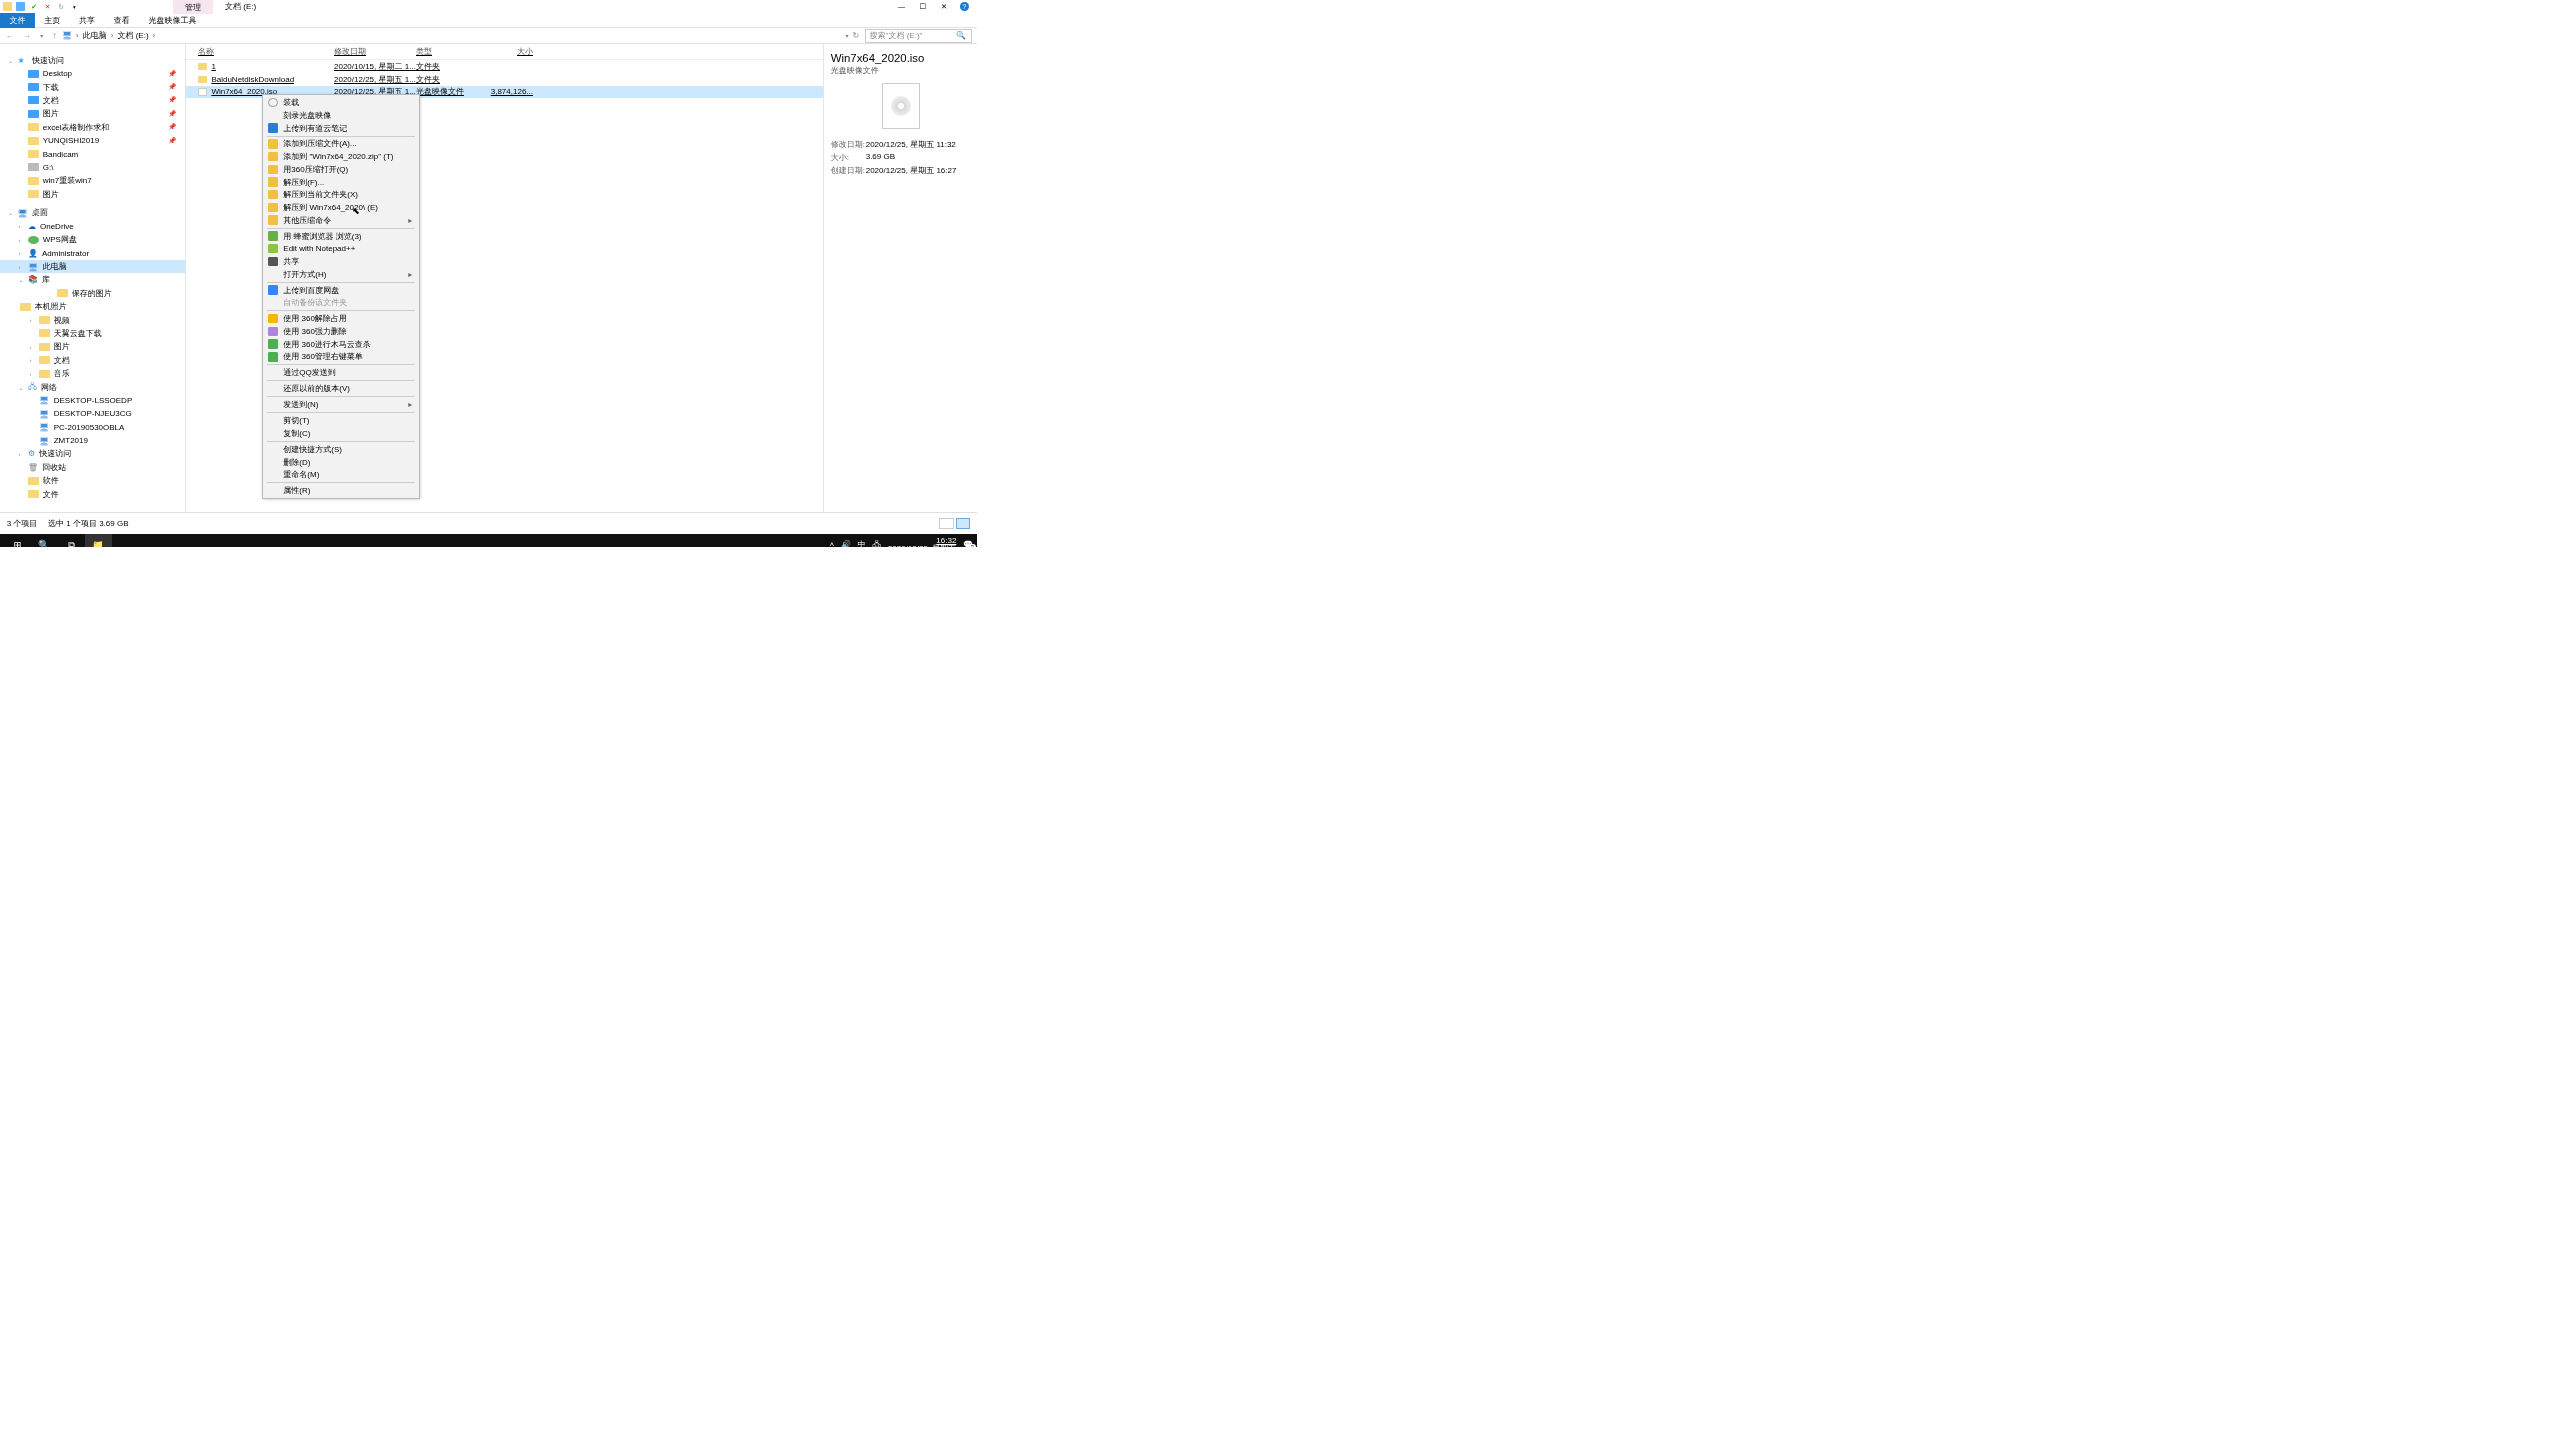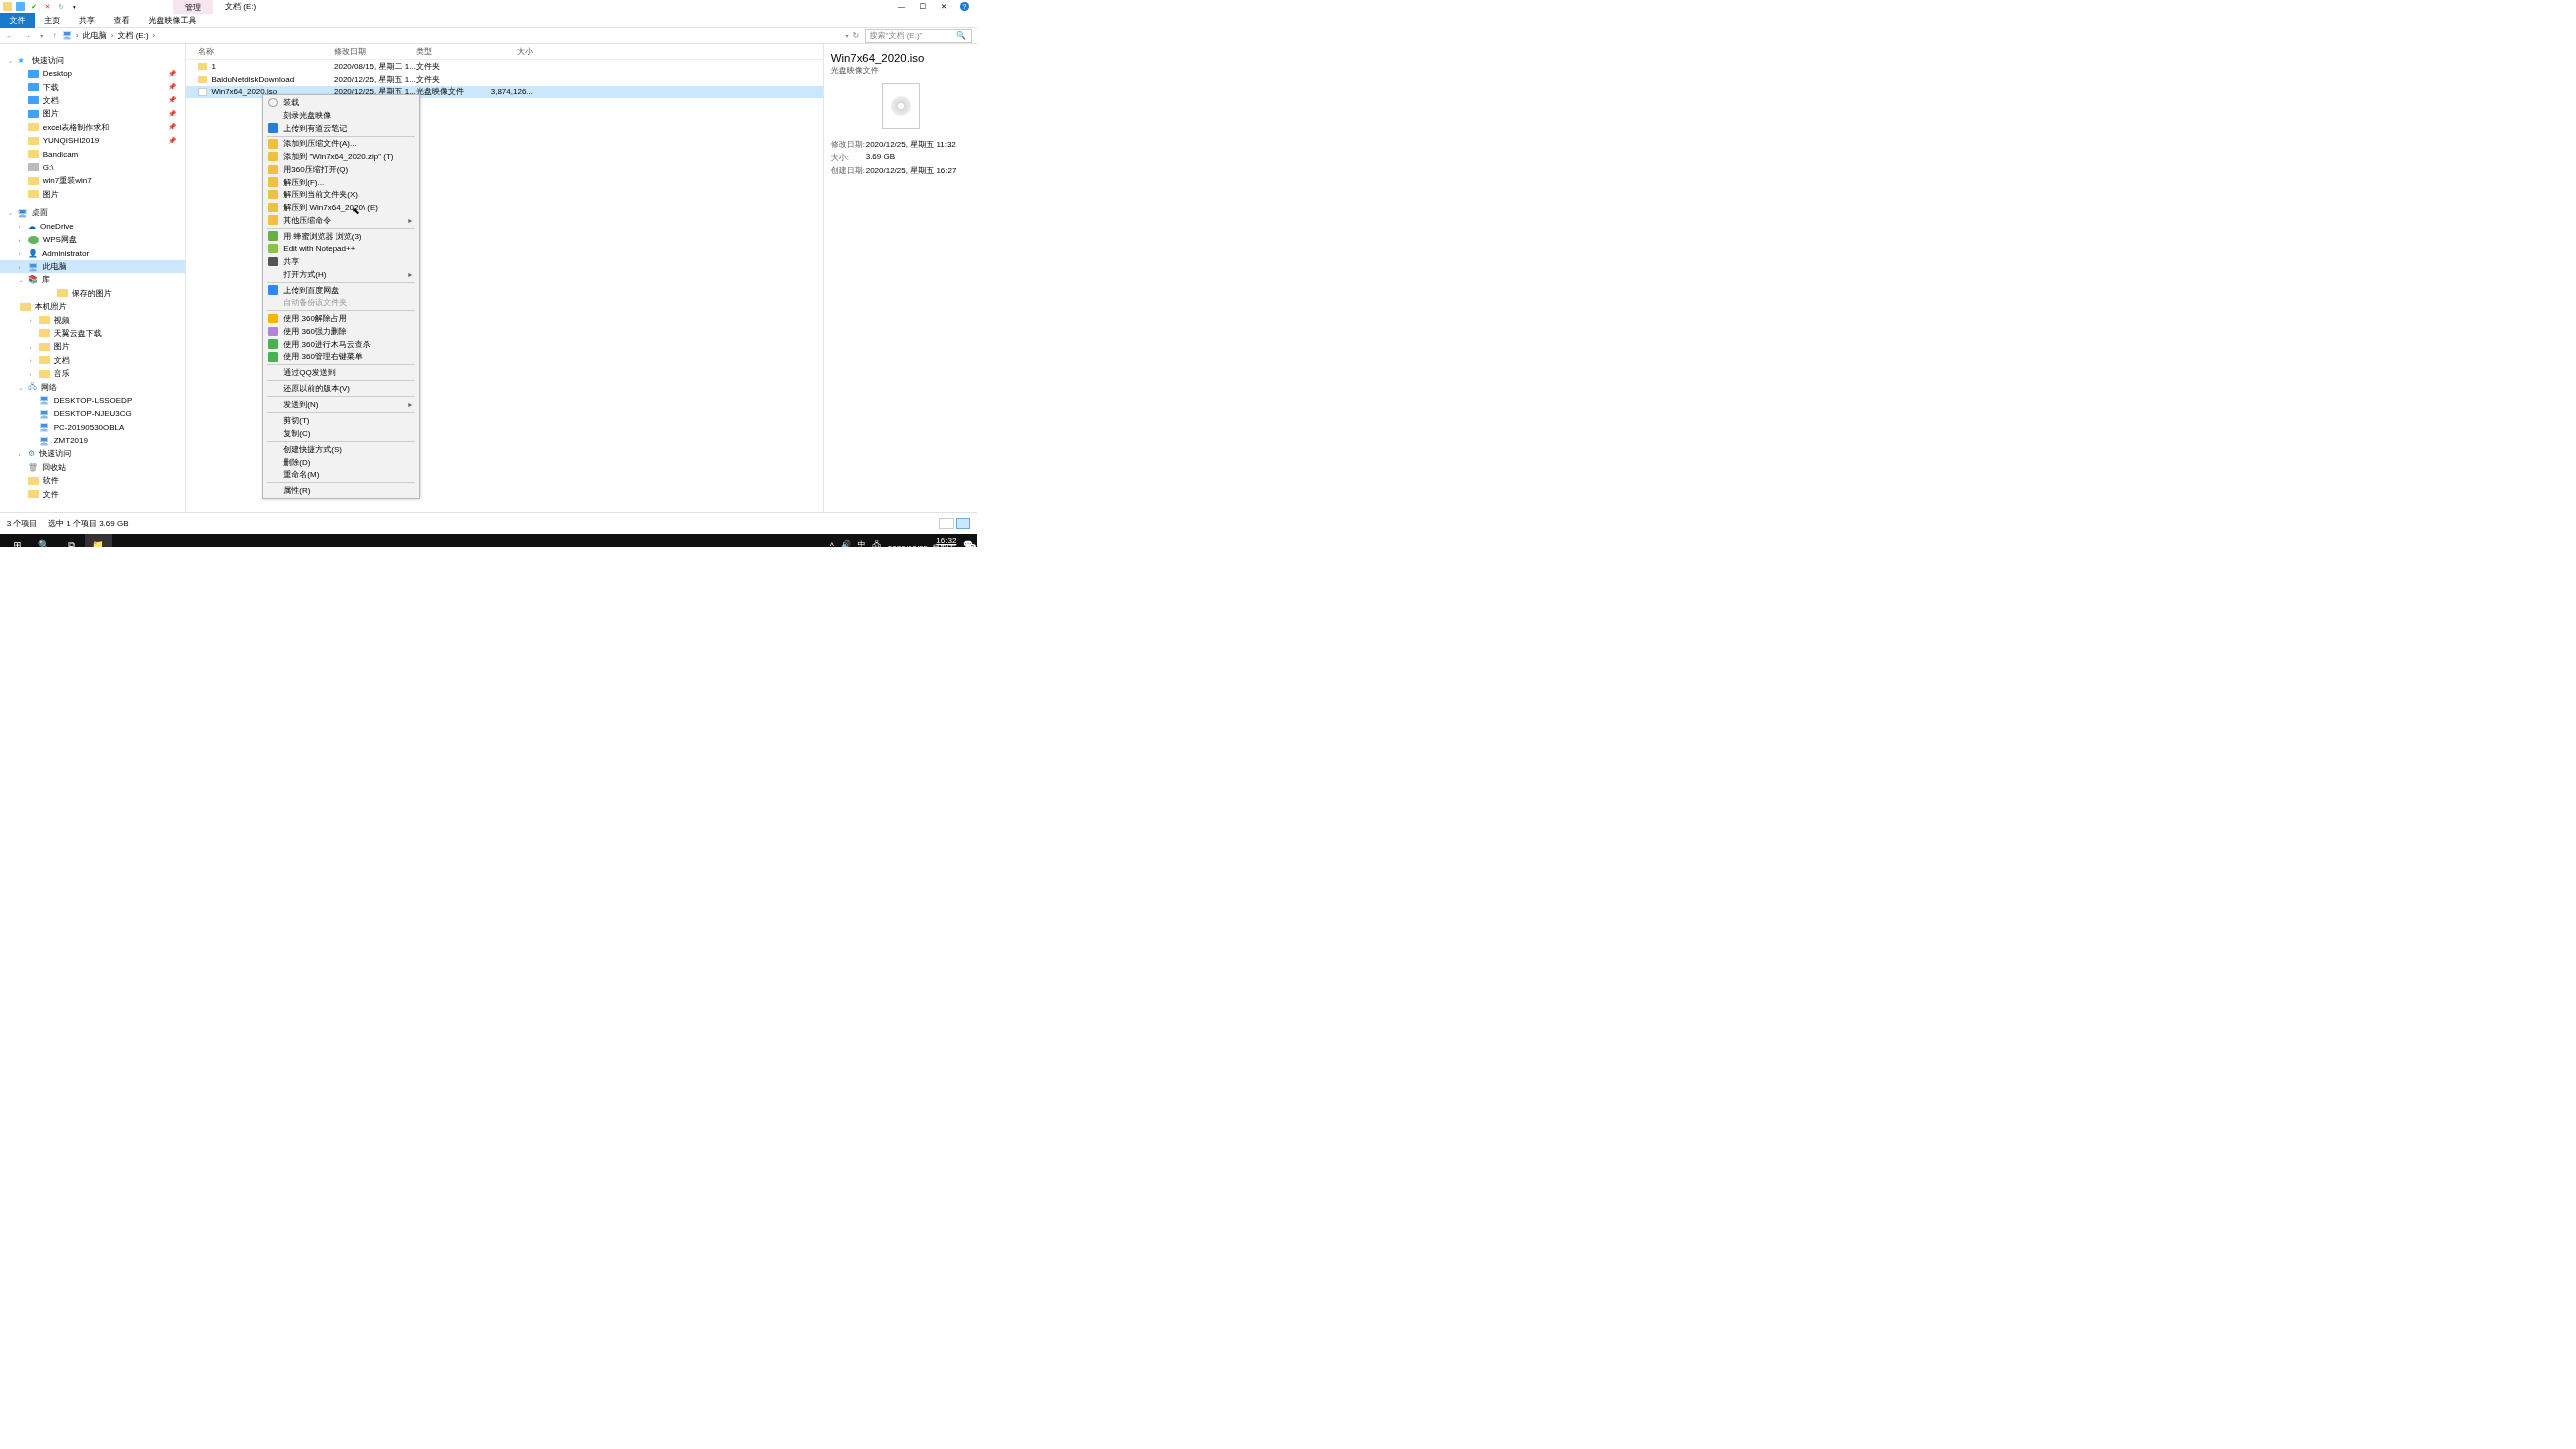--- a/index.html
+++ b/index.html
@@ -29,21 +29,21 @@
 .tree .node .pin{margin-left:auto;margin-right:8px;color:#777;font-size:6.7px;}
 .tree .node.sel{background:#cce8ff;}
 .tree .ico{width:10.7px;height:8px;display:inline-block;}
 .ico.star{color:#40a0ff;}
 .ico.folder{background:#f7d777;border-radius:0.7px;}
 .ico.blue{background:#40a0ff;border-radius:0.7px;}
 .ico.desk{color:#3a88d6;}
 .ico.pc{color:#4a90d9;}
 .ico.gray{background:#bbb;border-radius:0.7px;}
 .ico.green{background:#5db85d;border-radius:50%;}
-.list{flex:1;position:relative;}
+.list{flex:1;position:relative;text-decoration:underline;}
 .list .hdr{display:flex;height:16px;align-items:center;border-bottom:0.7px solid #eee;color:#555;}
 .list .hdr .c1{width:148px;padding-left:12px;}
 .list .hdr .c2{width:82px;}
 .list .hdr .c3{width:67px;}
 .list .hdr .c4{width:54px;text-align:right;padding-right:4px;}
 .list .row{display:flex;height:12.7px;align-items:center;}
 .list .row.sel{background:#cce8ff;}
 .list .row .c1{width:148px;padding-left:12px;display:flex;gap:4px;align-items:center;}
 .list .row .c2{width:82px;}
 .list .row .c3{width:67px;}
@@ -294,21 +294,21 @@
       <div class="c2">修改日期</div>
       <div class="c3">类型</div>
       <div class="c4">大小</div>
     </div>
     <div id="rows">
         <div class="row">
           <div class="c1">
             <span class="fic" style="background:#f7d777;border-radius:0.7px;"></span>
             <span>1</span>
           </div>
-          <div class="c2">2020/08/15, 星期二 1...</div>
+          <div class="c2">2020/10/15, 星期二 1...</div>
           <div class="c3">文件夹</div>
           <div class="c4"></div>
         </div>
         <div class="row">
           <div class="c1">
             <span class="fic" style="background:#f7d777;border-radius:0.7px;"></span>
             <span>BaiduNetdiskDownload</span>
           </div>
           <div class="c2">2020/12/25, 星期五 1...</div>
           <div class="c3">文件夹</div>

